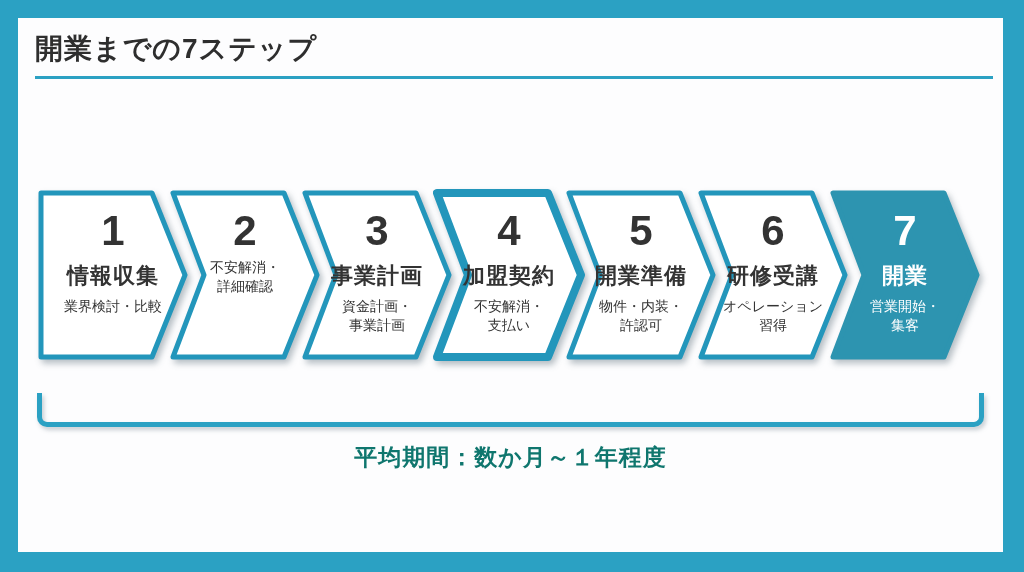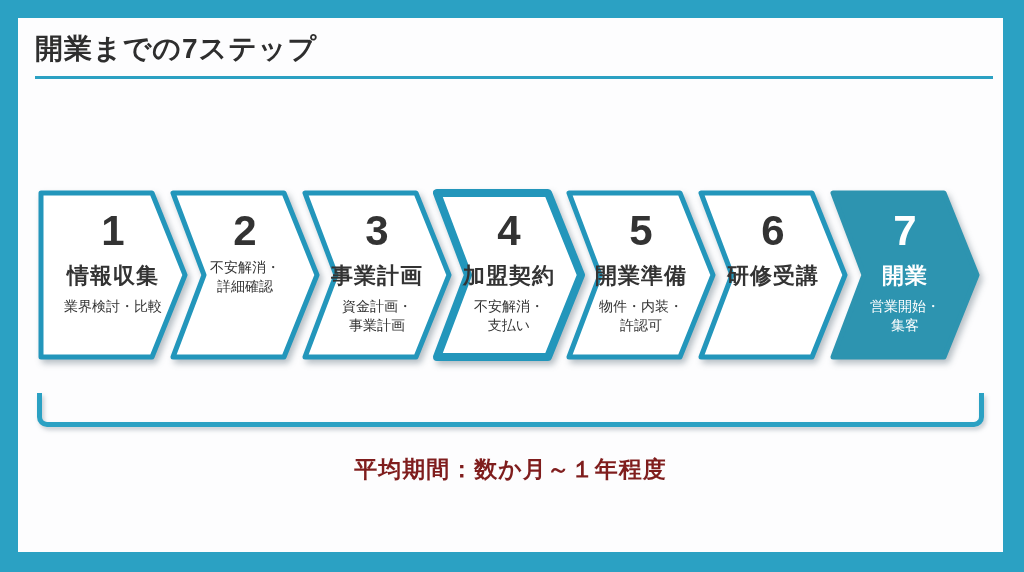--- a/index.html
+++ b/index.html
@@ -88,23 +88,22 @@
     border:5px solid var(--frame-teal);
     border-top:none;
     border-radius:0 0 10px 10px;
     filter:drop-shadow(2px 3px 2px rgba(35,60,75,.25));
   }
   .duration-note{
     position:absolute;
     left:0;top:424px;width:100%;
     text-align:center;
     font-size:23px;font-weight:bold;
-    color:#7f1d1d;
+    color:#0f766e;
     letter-spacing:1px;
-    margin-top:12px;
   }
 </style>
 </head>
 <body>
 
 <div class="card">
   <h1 class="page-title">開業までの7ステップ</h1>
   <div class="title-rule"></div>
 
   <div class="steps">
@@ -161,20 +160,22 @@
 許認可</div>
     </div>
   </div>
       <div class="step" style="left: 660px;">
     <svg width="150" height="170" viewBox="0 0 150 170">
       <polygon points="3,3 114,3 147,85 114,167 3,167 34,85"></polygon>
     </svg>
     <div class="step-text">
       <div class="step-number">6</div>
       <div class="step-title">研修受講</div>
+      <div class="step-subtitle">オペレーション
+習得</div>
     </div>
   </div>
       <div class="step filled" style="left: 792px;">
     <svg width="150" height="170" viewBox="0 0 150 170">
       <polygon points="3,3 114,3 147,85 114,167 3,167 34,85"></polygon>
     </svg>
     <div class="step-text">
       <div class="step-number">7</div>
       <div class="step-title">開業</div>
       <div class="step-subtitle">営業開始・

